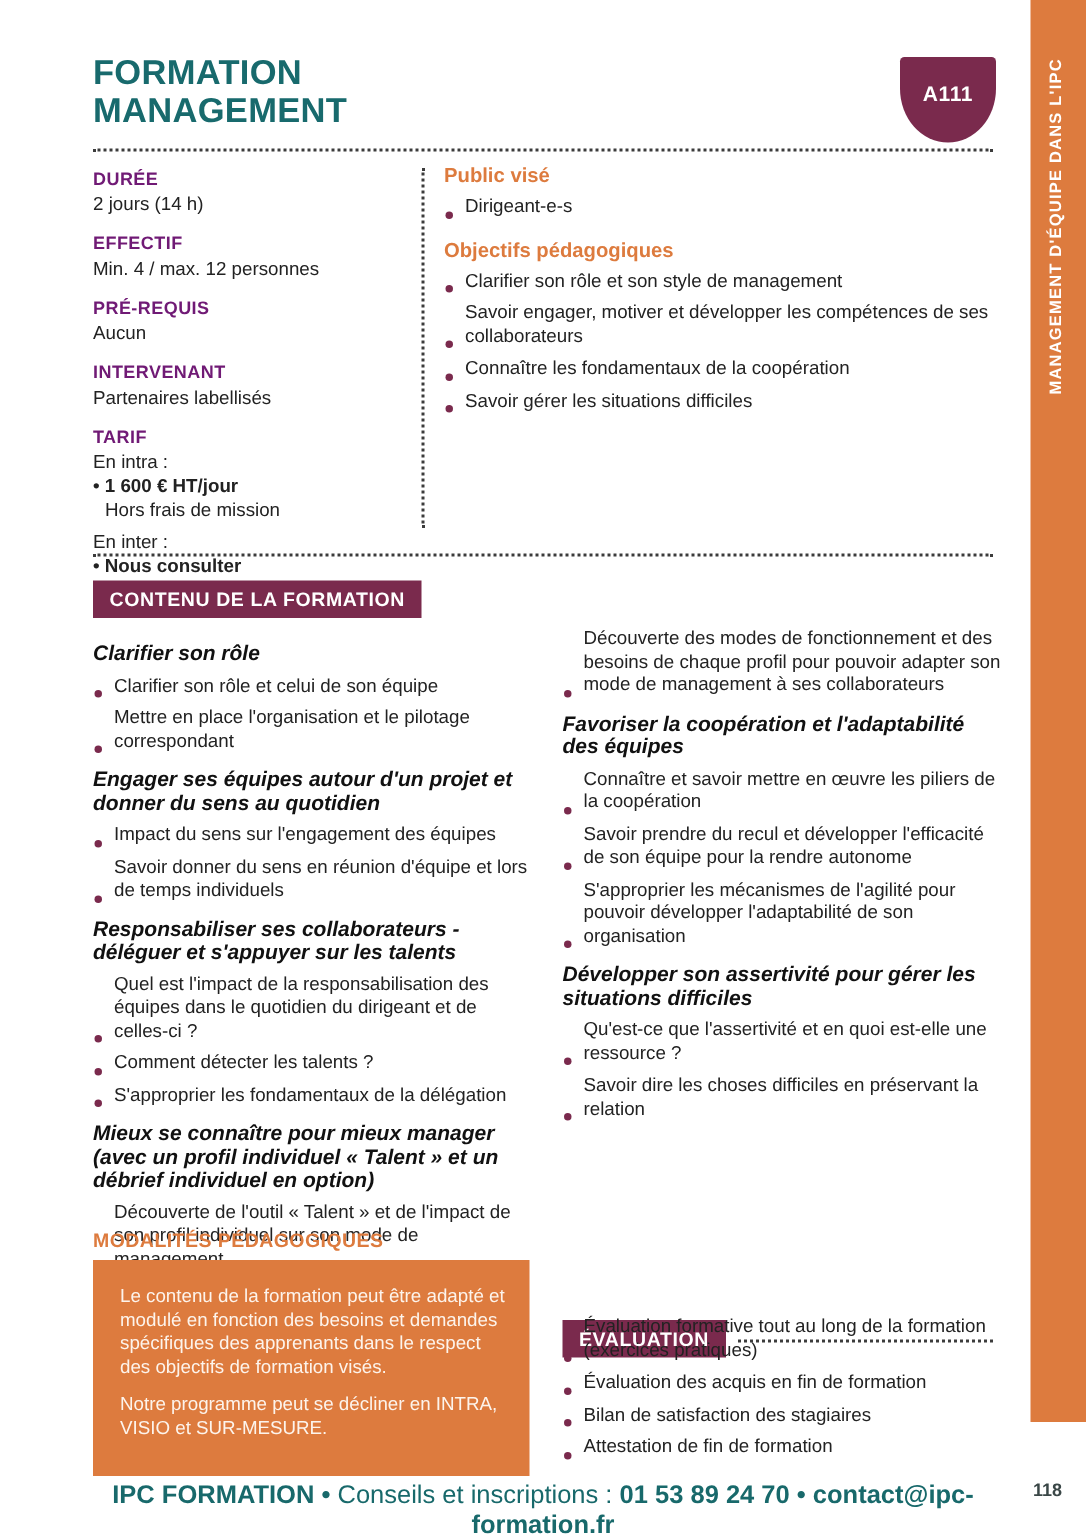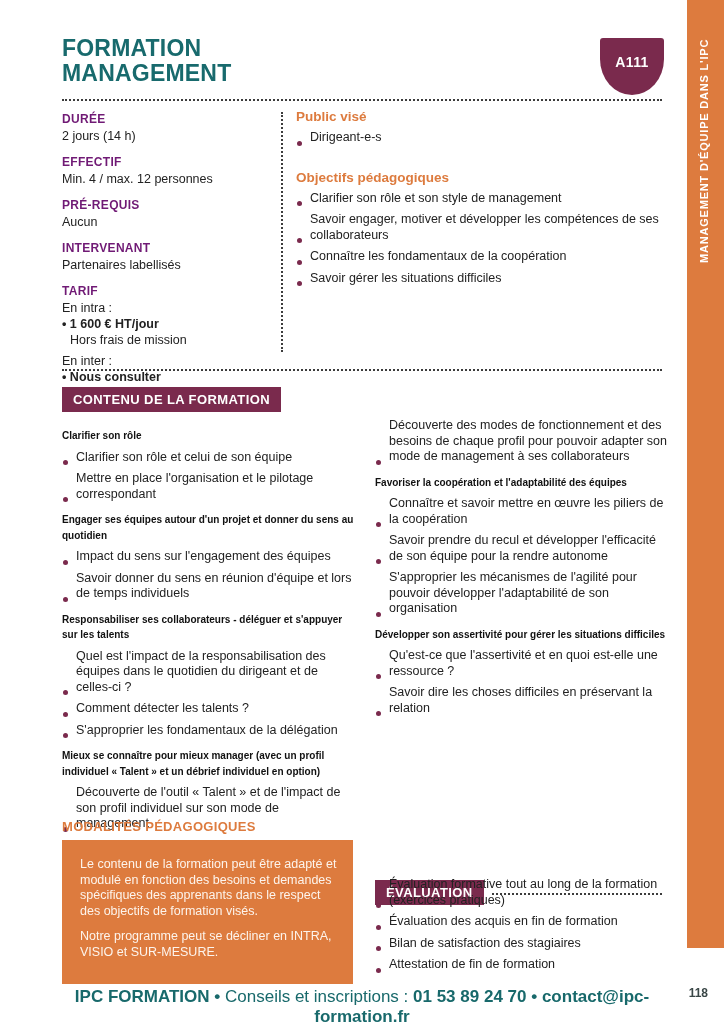--- a/index.html
+++ b/index.html
@@ -32,37 +32,37 @@
   .info-value { color:#222; }
   .tarif-line { color:#222; }
   .tarif-bullet { font-weight:800; }
   .tarif-note { padding-left:8px; }
 
   .vdivider { position:absolute; left:281px; top:112px; height:240px; border-left:2px dotted #3c3c3c; }
 
   
   .top-right { position:absolute; left:296px; top:109px; width:366px; }
   .orange-h { color:#dd7b3e; font-weight:800; font-size:13.5px; margin-bottom:6px; }
-  .section-gap { margin-top:24px; }
+  .section-gap { margin-top:13px; }
 
   
   .bullet-item { display:flex; align-items:flex-end; margin-bottom:6px; }
   .dot { flex:0 0 auto; width:5px; height:5px; border-radius:50%; background:#7a2a4d;
          margin:5px 8px 0 1px; }
   .bullet-text { font-size:12.5px; line-height:15.5px; color:#222; }
 
   
   .badge { display:inline-block; background:#7a2a4d; color:#fff; font-weight:800;
            font-size:13px; letter-spacing:0.4px; padding:5px 11px 5px 11px; }
   .contenu-badge { position:absolute; left:62px; top:387px; }
   .content-col-left  { position:absolute; left:62px;  top:428px; width:293px; }
   .content-col-right { position:absolute; left:375px; top:418px; width:292px; }
   .block { margin-bottom:8px; }
-  .block-heading { font-weight:800; font-size:10px; line-height:15.5px; color:#111;
-                   margin:10px 0 6px 0; }
+  .block-heading { font-weight:800; font-size:14px; line-height:15.5px; color:#111;
+                   margin:10px 0 6px 0;font-style:italic; }
   .block:first-child .block-heading { margin-top:0; }
 
   
   .modalites-h { position:absolute; left:62px; top:819px; color:#dd7b3e; font-weight:800;
                  font-size:13px; letter-spacing:0.3px; }
   .orange-box { position:absolute; left:62px; top:840px; width:291px; height:144px;
                 background:#dd7b3e; color:#fdf4ec; padding:17px 14px 0 18px;
                 font-size:12.5px; line-height:15.5px; }
   .orange-box p + p { margin-top:10px; }
 

